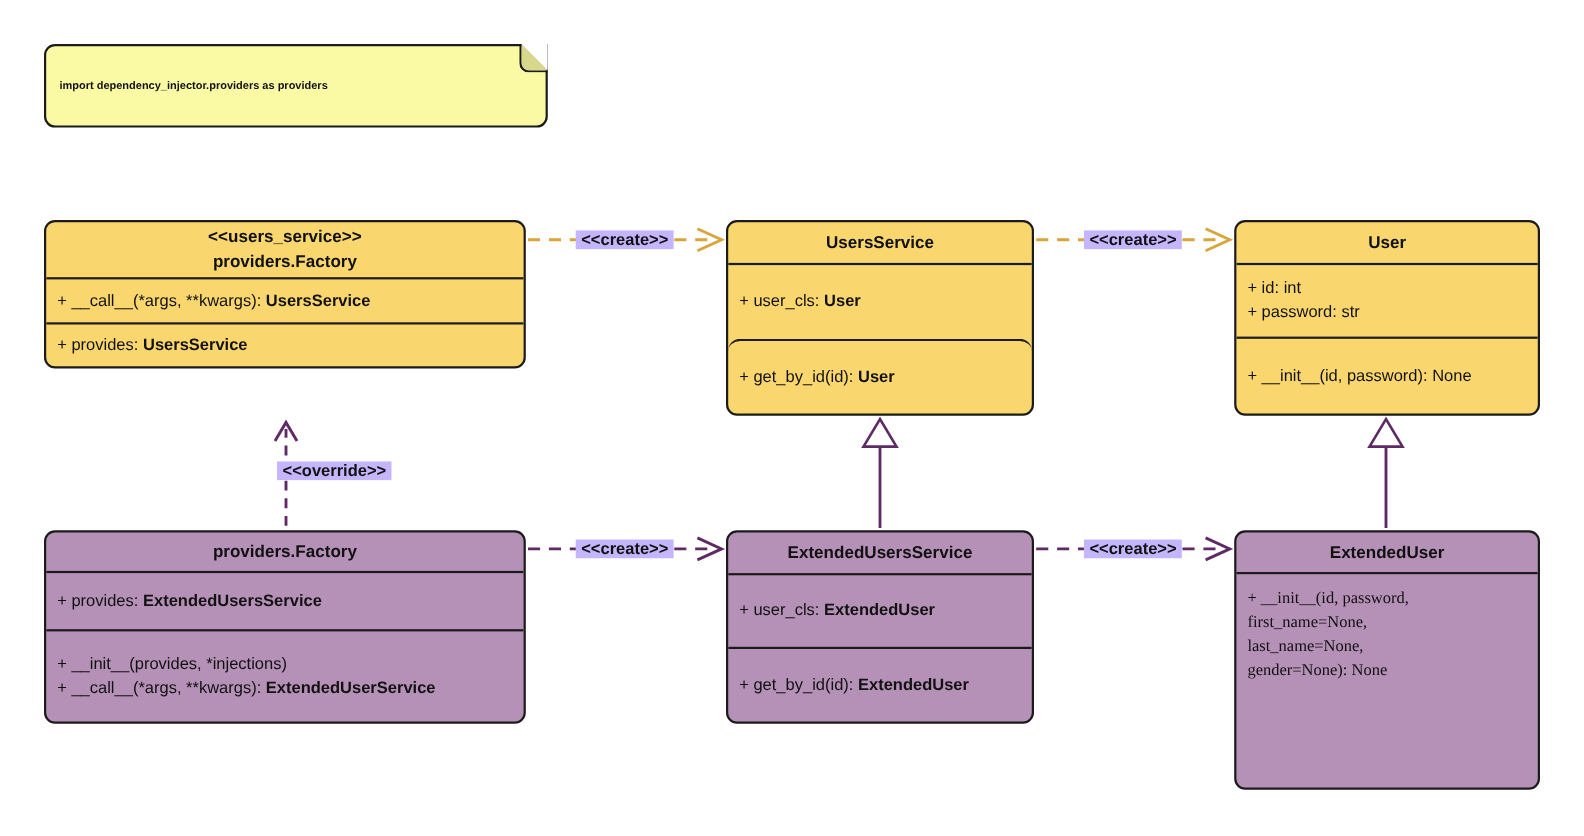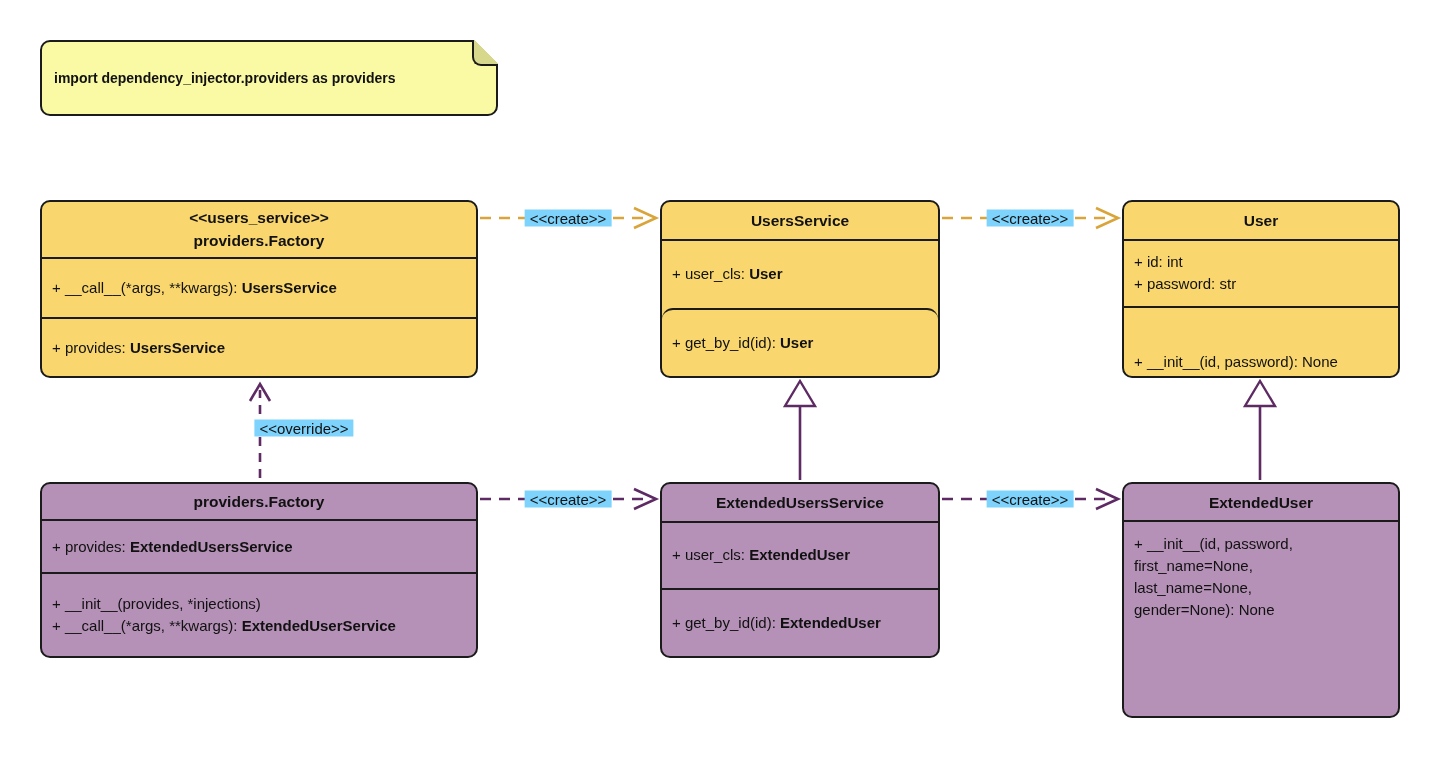--- a/index.html
+++ b/index.html
@@ -7,21 +7,21 @@
     position:relative;width:1440px;height:760px;background:#ffffff;
     font-family:"Liberation Sans",sans-serif;color:#111;overflow:hidden;
   }
   
   .note{
     position:absolute;left:40px;top:40px;width:458px;height:76px;
     background:#FAFAA5;border:2px solid #1b1b1b;
     border-radius:10px 0 10px 10px;box-sizing:border-box;
     display:flex;align-items:center;padding-left:12px;
   }
-  .note-text{font-weight:bold;font-size:14px;}
+  .note-text{font-weight:bold;font-size:10px;}
   .note-fold{
     position:absolute;top:-2px;right:-2px;width:26px;height:26px;
     background:linear-gradient(to bottom left,#ffffff 49.5%,#d8d88c 50%);
     border-left:2px solid #1b1b1b;border-bottom:2px solid #1b1b1b;
     border-bottom-left-radius:9px;box-sizing:border-box;
   }
   
   .uml-class{
     position:absolute;border:2px solid #1b1b1b;border-radius:10px;
     box-sizing:border-box;overflow:hidden;display:flex;flex-direction:column;
@@ -32,31 +32,31 @@
     box-sizing:border-box;display:flex;flex-direction:column;justify-content:center;
     padding:3px 8px 3px 10px;
   }
   .sec + .sec{border-top:2px solid #1b1b1b;}
   .sec.header{align-items:center;justify-content:center;padding:2px 4px;}
   .cname,.stereo{font-weight:bold;font-size:15.5px;line-height:23px;text-align:center;}
   .member{font-size:15px;line-height:22px;}
   .member .t{font-weight:bold;}
   .wrap-narrow{max-width:196px;}
   
-  .box-a{left:40px;top:200px;width:438px;height:178px;}
+  .box-a{left:40px;top:200px;width:438px;height:135px;}
   .box-b{left:660px;top:200px;width:280px;height:178px;}
   .box-c{left:1122px;top:200px;width:278px;height:178px;}
   .box-d{left:40px;top:482px;width:438px;height:176px;}
   .box-e{left:660px;top:482px;width:280px;height:176px;}
   .box-f{left:1122px;top:482px;width:278px;height:236px;}
   
   .edges{position:absolute;left:0;top:0;width:1440px;height:760px;pointer-events:none;}
   .edge-label{
     position:absolute;transform:translate(-50%,-50%);
-    background:#7dd3fc;padding:0 5px;font-size:15px;white-space:nowrap;
+    background:#c4b5fd;padding:0 5px;font-size:15px;white-space:nowrap;font-weight:bold;
   }
 </style>
 </head>
 <body>
 
 <div class="canvas">
 
   <div class="note">
     <span class="note-text">import dependency_injector.providers as providers</span>
     <span class="note-fold"></span>
@@ -118,21 +118,21 @@
   </div>
 
   <div class="uml-class yellow box-c">
     <div class="sec header" style="height:38px;">
       <div class="cname">User</div>
     </div>
     <div class="sec" style="height:68px;justify-content:center;">
       <div class="member">+ id: int</div>
       <div class="member">+ password: str</div>
     </div>
-    <div class="sec" style="height:72px;justify-content:flex-end;">
+    <div class="sec" style="height:72px;">
       <div class="member">+ __init__(id, password): None</div>
     </div>
   </div>
 
   <div class="uml-class purple box-d">
     <div class="sec header" style="height:36px;">
       <div class="cname">providers.Factory</div>
     </div>
     <div class="sec" style="height:54px;">
       <div class="member"><span>+ provides: </span><b class="t">ExtendedUsersService</b></div>
@@ -152,18 +152,18 @@
     </div>
     <div class="sec" style="height:70px;">
       <div class="member"><span>+ get_by_id(id): </span><b class="t">ExtendedUser</b></div>
     </div>
   </div>
 
   <div class="uml-class purple box-f">
     <div class="sec header" style="height:36px;">
       <div class="cname">ExtendedUser</div>
     </div>
-    <div class="sec" style="height:112px;">
+    <div class="sec" style="height:112px;font-family:Liberation Serif, serif;">
       <div class="member wrap-narrow">+ __init__(id, password, first_name=None, last_name=None, gender=None): None</div>
     </div>
   </div>
 
 </div>
 
 </body></html>

